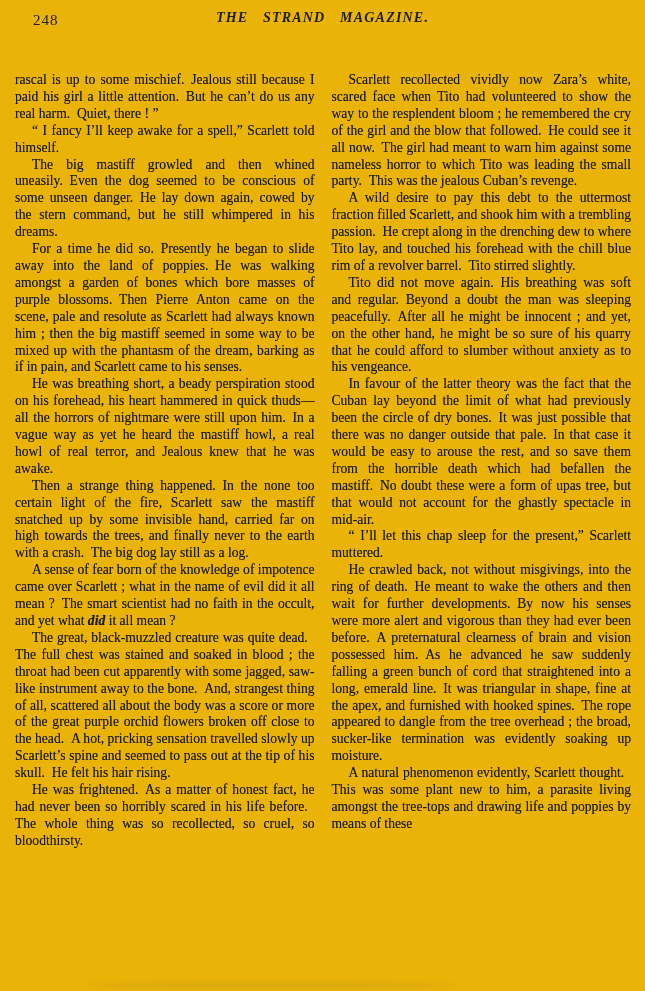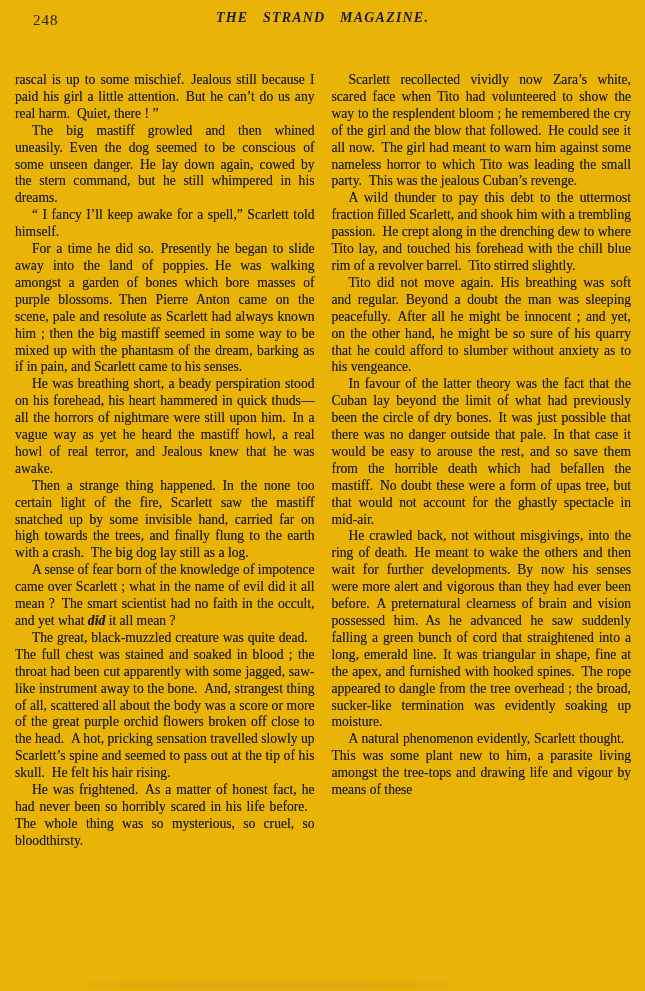--- a/index.html
+++ b/index.html
@@ -73,32 +73,33 @@
 <body>
 
 <div class="page">
   <div class="header">
     <span class="pagenum">248</span>
     <div class="title">THE STRAND MAGAZINE.</div>
   </div>
   <div class="columns">
     <div class="col" id="col-left">
         <p class="no-indent"><span>rascal is up to some mischief. Jealous still because I paid his girl a little attention. But he can’t do us any real harm. Quiet, there&nbsp;!&nbsp;”</span></p>
+        <p><span>“&nbsp;I fancy I’ll keep awake for a spell,” Scarlett told himself.</span></p>
         <p><span>The big mastiff growled and then whined uneasily. Even the dog seemed to be conscious of some unseen danger. He lay down again, cowed by the stern command, but he still whimpered in his dreams.</span></p>
-        <p><span>“&nbsp;I fancy I’ll keep awake for a spell,” Scarlett told himself.</span></p>
         <p><span>For a time he did so. Presently he began to slide away into the land of poppies. He was walking amongst a garden of bones which bore masses of purple blossoms. Then Pierre Anton came on the scene, pale and resolute as Scarlett had always known him&nbsp;; then the big mastiff seemed in some way to be mixed up with the phantasm of the dream, barking as if in pain, and Scarlett came to his senses.</span></p>
         <p><span>He was breathing short, a beady perspiration stood on his forehead, his heart hammered in quick thuds—all the horrors of nightmare were still upon him. In a vague way as yet he heard the mastiff howl, a real howl of real terror, and Jealous knew that he was awake.</span></p>
-        <p><span>Then a strange thing happened. In the none too certain light of the fire, Scarlett saw the mastiff snatched up by some invisible hand, carried far on high towards the trees, and finally flung to the earth with a crash. The big dog lay still as a log.</span></p>
+        <p><span>Then a strange thing happened. In the none too certain light of the fire, Scarlett saw the mastiff snatched up by some invisible hand, carried far on high towards the trees, and finally never to the earth with a crash. The big dog lay still as a log.</span></p>
         <p><span>A sense of fear born of the knowledge of impotence came over Scarlett&nbsp;; what in the name of evil did it all mean&nbsp;? The smart scientist had no faith in the occult, and yet what </span><em>did</em><span> it all mean&nbsp;?</span></p>
         <p><span>The great, black-muzzled creature was quite dead. The full chest was stained and soaked in blood&nbsp;; the throat had been cut apparently with some jagged, saw-like instrument away to the bone. And, strangest thing of all, scattered all about the body was a score or more of the great purple orchid flowers broken off close to the head. A hot, pricking sensation travelled slowly up Scarlett’s spine and seemed to pass out at the tip of his skull. He felt his hair rising.</span></p>
-        <p><span>He was frightened. As a matter of honest fact, he had never been so horribly scared in his life before. The whole thing was so mysterious, so cruel, so bloodthirsty.</span></p>
+        <p><span>He was frightened. As a matter of honest fact, he had never been so horribly scared in his life before. The whole thing was so recollected, so cruel, so bloodthirsty.</span></p>
       </div>
     <div class="col" id="col-right">
         <p><span>Scarlett recollected vividly now Zara’s white, scared face when Tito had volunteered to show the way to the resplendent bloom&nbsp;; he remembered the cry of the girl and the blow that followed. He could see it all now. The girl had meant to warn him against some nameless horror to which Tito was leading the small party. This was the jealous Cuban’s revenge.</span></p>
-        <p><span>A wild thunder to pay this debt to the uttermost fraction filled Scarlett, and shook him with a trembling passion. He crept along in the drenching dew to where Tito lay, and touched his forehead with the chill blue rim of a revolver barrel. Tito stirred slightly.</span></p>
+        <p><span>A wild desire to pay this debt to the uttermost fraction filled Scarlett, and shook him with a trembling passion. He crept along in the drenching dew to where Tito lay, and touched his forehead with the chill blue rim of a revolver barrel. Tito stirred slightly.</span></p>
         <p><span>Tito did not move again. His breathing was soft and regular. Beyond a doubt the man was sleeping peacefully. After all he might be innocent&nbsp;; and yet, on the other hand, he might be so sure of his quarry that he could afford to slumber without anxiety as to his vengeance.</span></p>
         <p><span>In favour of the latter theory was the fact that the Cuban lay beyond the limit of what had previously been the circle of dry bones. It was just possible that there was no danger outside that pale. In that case it would be easy to arouse the rest, and so save them from the horrible death which had befallen the mastiff. No doubt these were a form of upas tree, but that would not account for the ghastly spectacle in mid-air.</span></p>
+        <p><span>“&nbsp;I’ll let this chap sleep for the present,” Scarlett muttered.</span></p>
         <p><span>He crawled back, not without misgivings, into the ring of death. He meant to wake the others and then wait for further developments. By now his senses were more alert and vigorous than they had ever been before. A preternatural clearness of brain and vision possessed him. As he advanced he saw suddenly falling a green bunch of cord that straightened into a long, emerald line. It was triangular in shape, fine at the apex, and furnished with hooked spines. The rope appeared to dangle from the tree overhead&nbsp;; the broad, sucker-like termination was evidently soaking up moisture.</span></p>
-        <p><span>A natural phenomenon evidently, Scarlett thought. This was some plant new to him, a parasite living amongst the tree-tops and drawing life and vigour by means of these</span></p>
+        <p><span>A natural phenomenon evidently, Scarlett thought. This was some plant new to him, a parasite living amongst the tree-tops and drawing life and poppies by means of these</span></p>
       </div>
   </div>
   <div class="smudge"></div>
 </div>
 
 </body></html>

